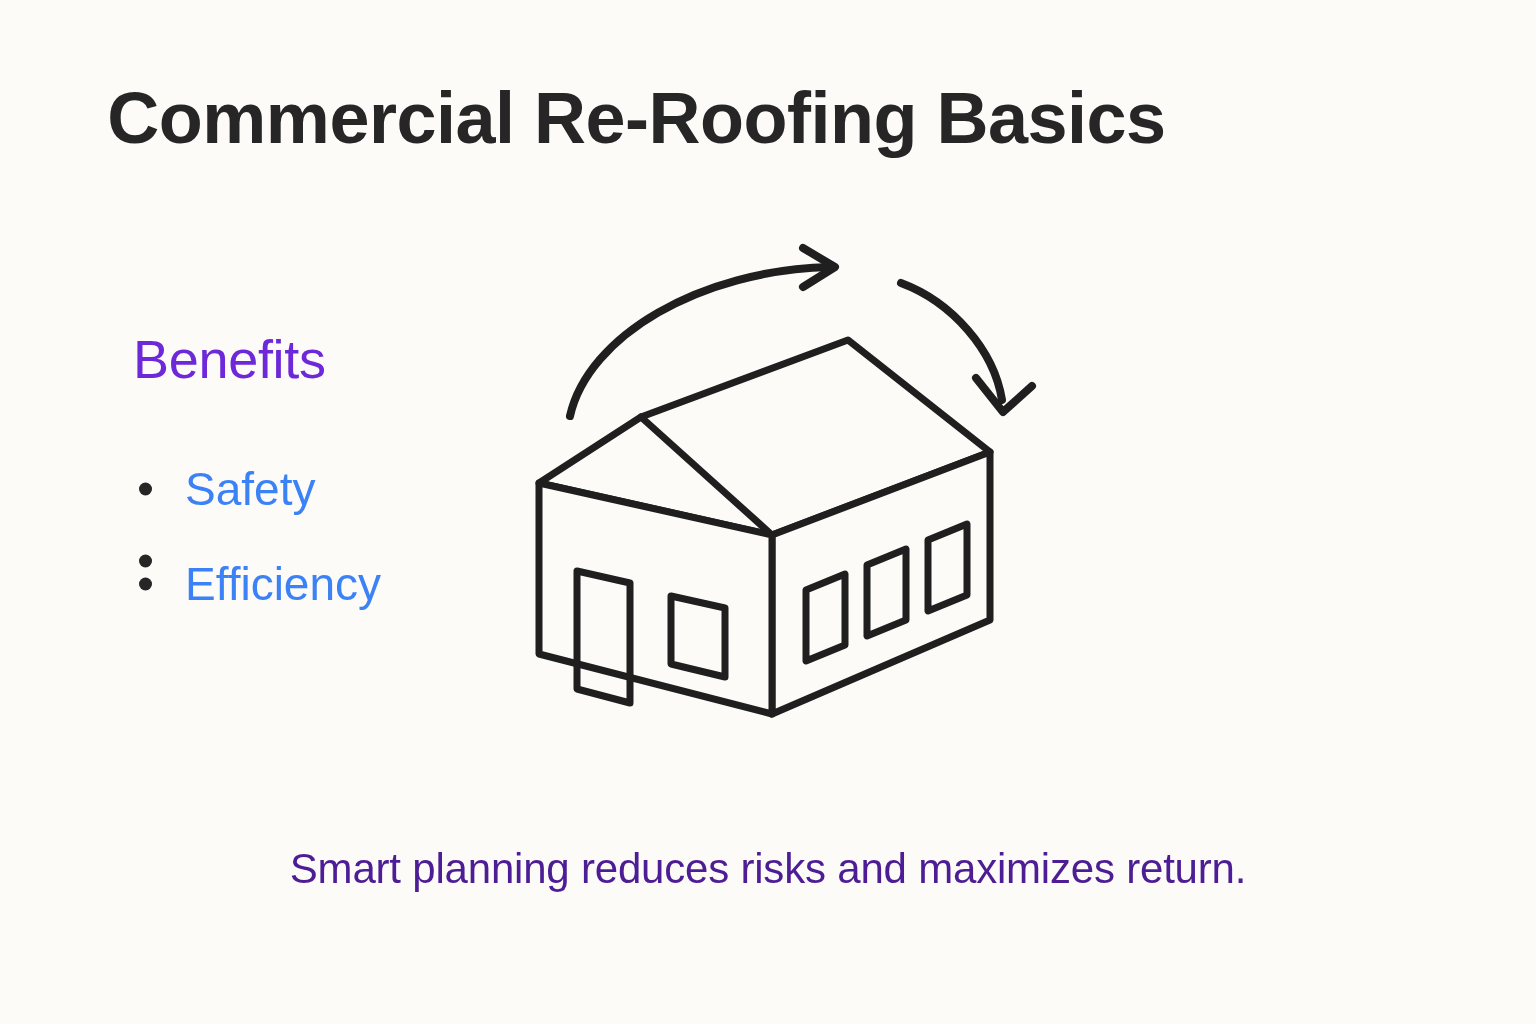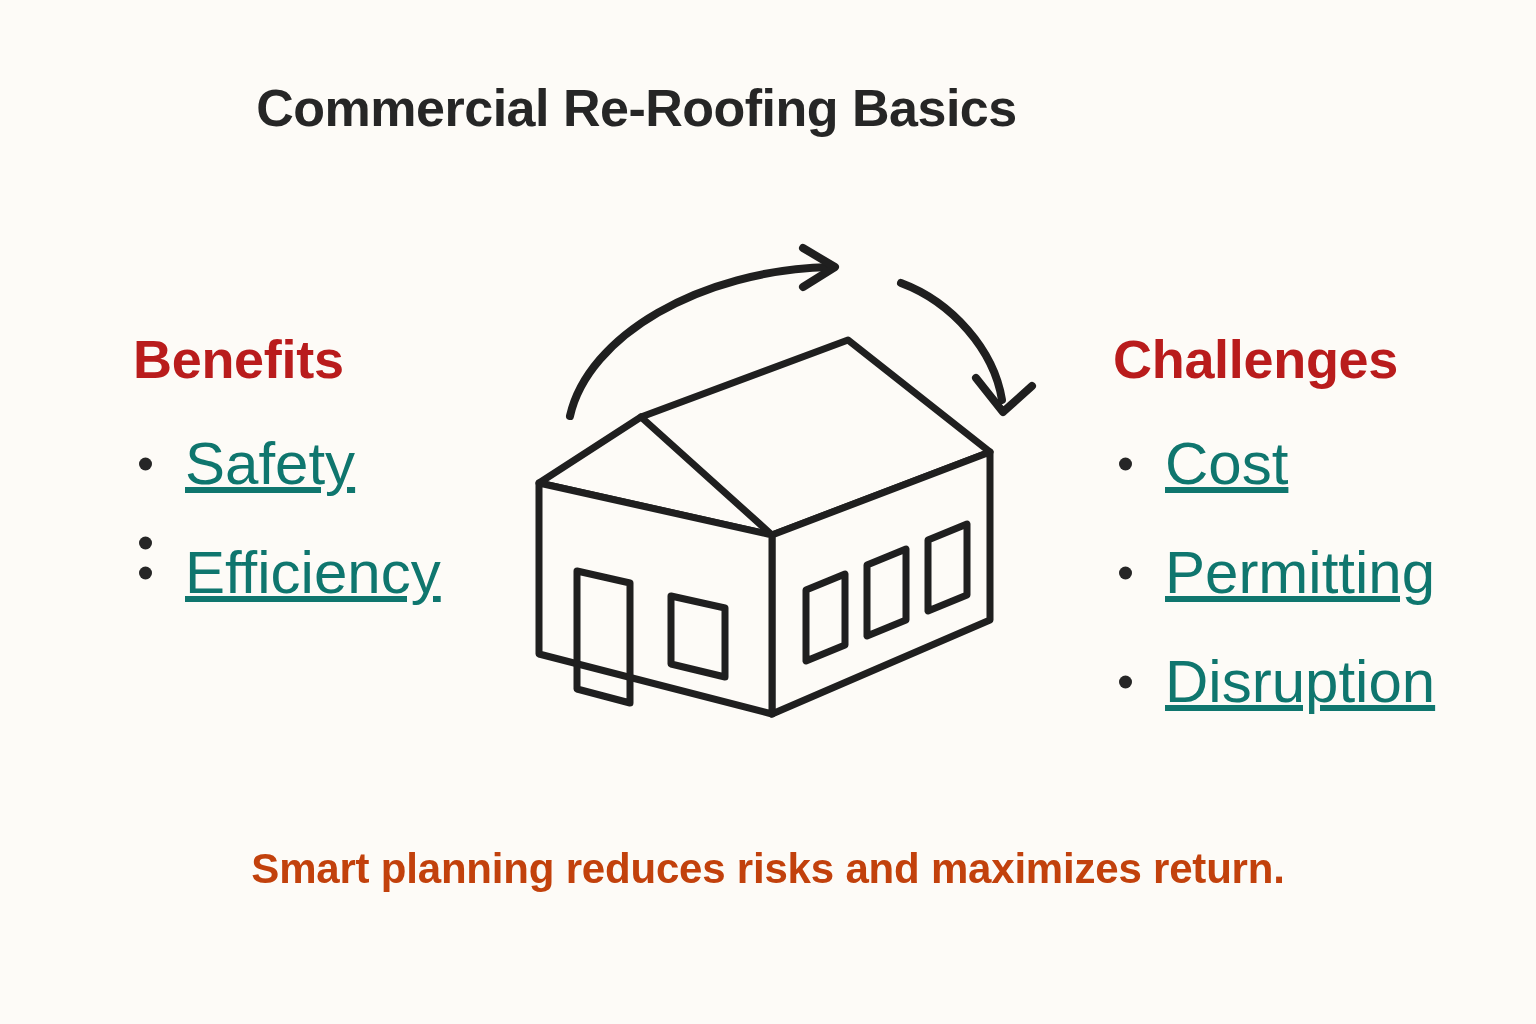--- a/index.html
+++ b/index.html
@@ -21,61 +21,60 @@
     background: #fdfbf7;
   }
 
   
   .title {
     position: absolute;
     top: 82px;
     left: 0;
     width: 1273px;
     text-align: center;
-    font-size: 52px;
+    font-size: 72px;
     font-weight: 700;
     letter-spacing: -0.5px;
     line-height: 1.0;
     color: #262626;
     white-space: nowrap;
   }
 
   
   .column {
     position: absolute;
     top: 332px;
   }
   .column.left  { left: 133px; width: 400px; text-align: left; }
   .column.right { left: 1113px; width: 400px; text-align: left; }
 
   .col-heading {
     font-size: 54px;
-    font-weight: 700;
+    font-weight: 400;
     line-height: 1.0;
     letter-spacing: -0.3px;
-    color: #b91c1c;
-    margin: 0 0 48px 0;
+    color: #6d28d9;
+    margin: 0 0 80px 0;
     white-space: nowrap;
   }
 
   .bullet-list {
     list-style: none;
     margin: 0;
     padding: 0;
   }
   .bullet-list li {
     position: relative;
-    font-size: 60px;
+    font-size: 46px;
     font-weight: 400;
     line-height: 1.0;
-    color: #0f766e;
+    color: #3b82f6;
     padding-left: 52px;
     margin-bottom: 49px;
     white-space: nowrap;
-    text-decoration: underline;
   }
   .bullet-list li:last-child { margin-bottom: 12px; }
   .bullet-dot {
     position: absolute;
     left: 6px;
     top: 50%;
     transform: translateY(-50%);
     width: 13px;
     height: 13px;
     border-radius: 50%;
@@ -93,23 +92,23 @@
   .illustration svg { display: block; width: 520px; height: 500px; }
 
   
   .caption {
     position: absolute;
     top: 845px;
     left: 0;
     width: 1536px;
     text-align: center;
     font-size: 42px;
-    font-weight: 700;
+    font-weight: 400;
     letter-spacing: -0.2px;
-    color: #c2410c;
+    color: #4c1d95;
     white-space: nowrap;
   }
 </style>
 </head>
 <body>
 
 <div class="slide">
 
   <div class="title">Commercial Re-Roofing Basics</div>
 
@@ -123,37 +122,20 @@
       <li>
         <span class="bullet-dot"></span>
       </li>
       <li>
         <span class="bullet-dot"></span>
         <span>Efficiency</span>
       </li>
     </ul>
   </div>
 
-  <div class="column right">
-    <div class="col-heading">Challenges</div>
-    <ul class="bullet-list">
-      <li>
-        <span class="bullet-dot"></span>
-        <span>Cost</span>
-      </li>
-      <li>
-        <span class="bullet-dot"></span>
-        <span>Permitting</span>
-      </li>
-      <li>
-        <span class="bullet-dot"></span>
-        <span>Disruption</span>
-      </li>
-    </ul>
-  </div>
 
   <div class="illustration">
     <svg viewBox="0 0 520 500" xmlns="http://www.w3.org/2000/svg">
       <g fill="none" stroke="#1f1f1f" stroke-width="7" stroke-linecap="round" stroke-linejoin="round">
 
         <g>
           <path d="M 50 176 C 68 96 180 30 310 27" stroke-width="8"></path>
           <path d="M 283 8 L 315 27 L 283 47" stroke-width="8"></path>
         </g>
 

